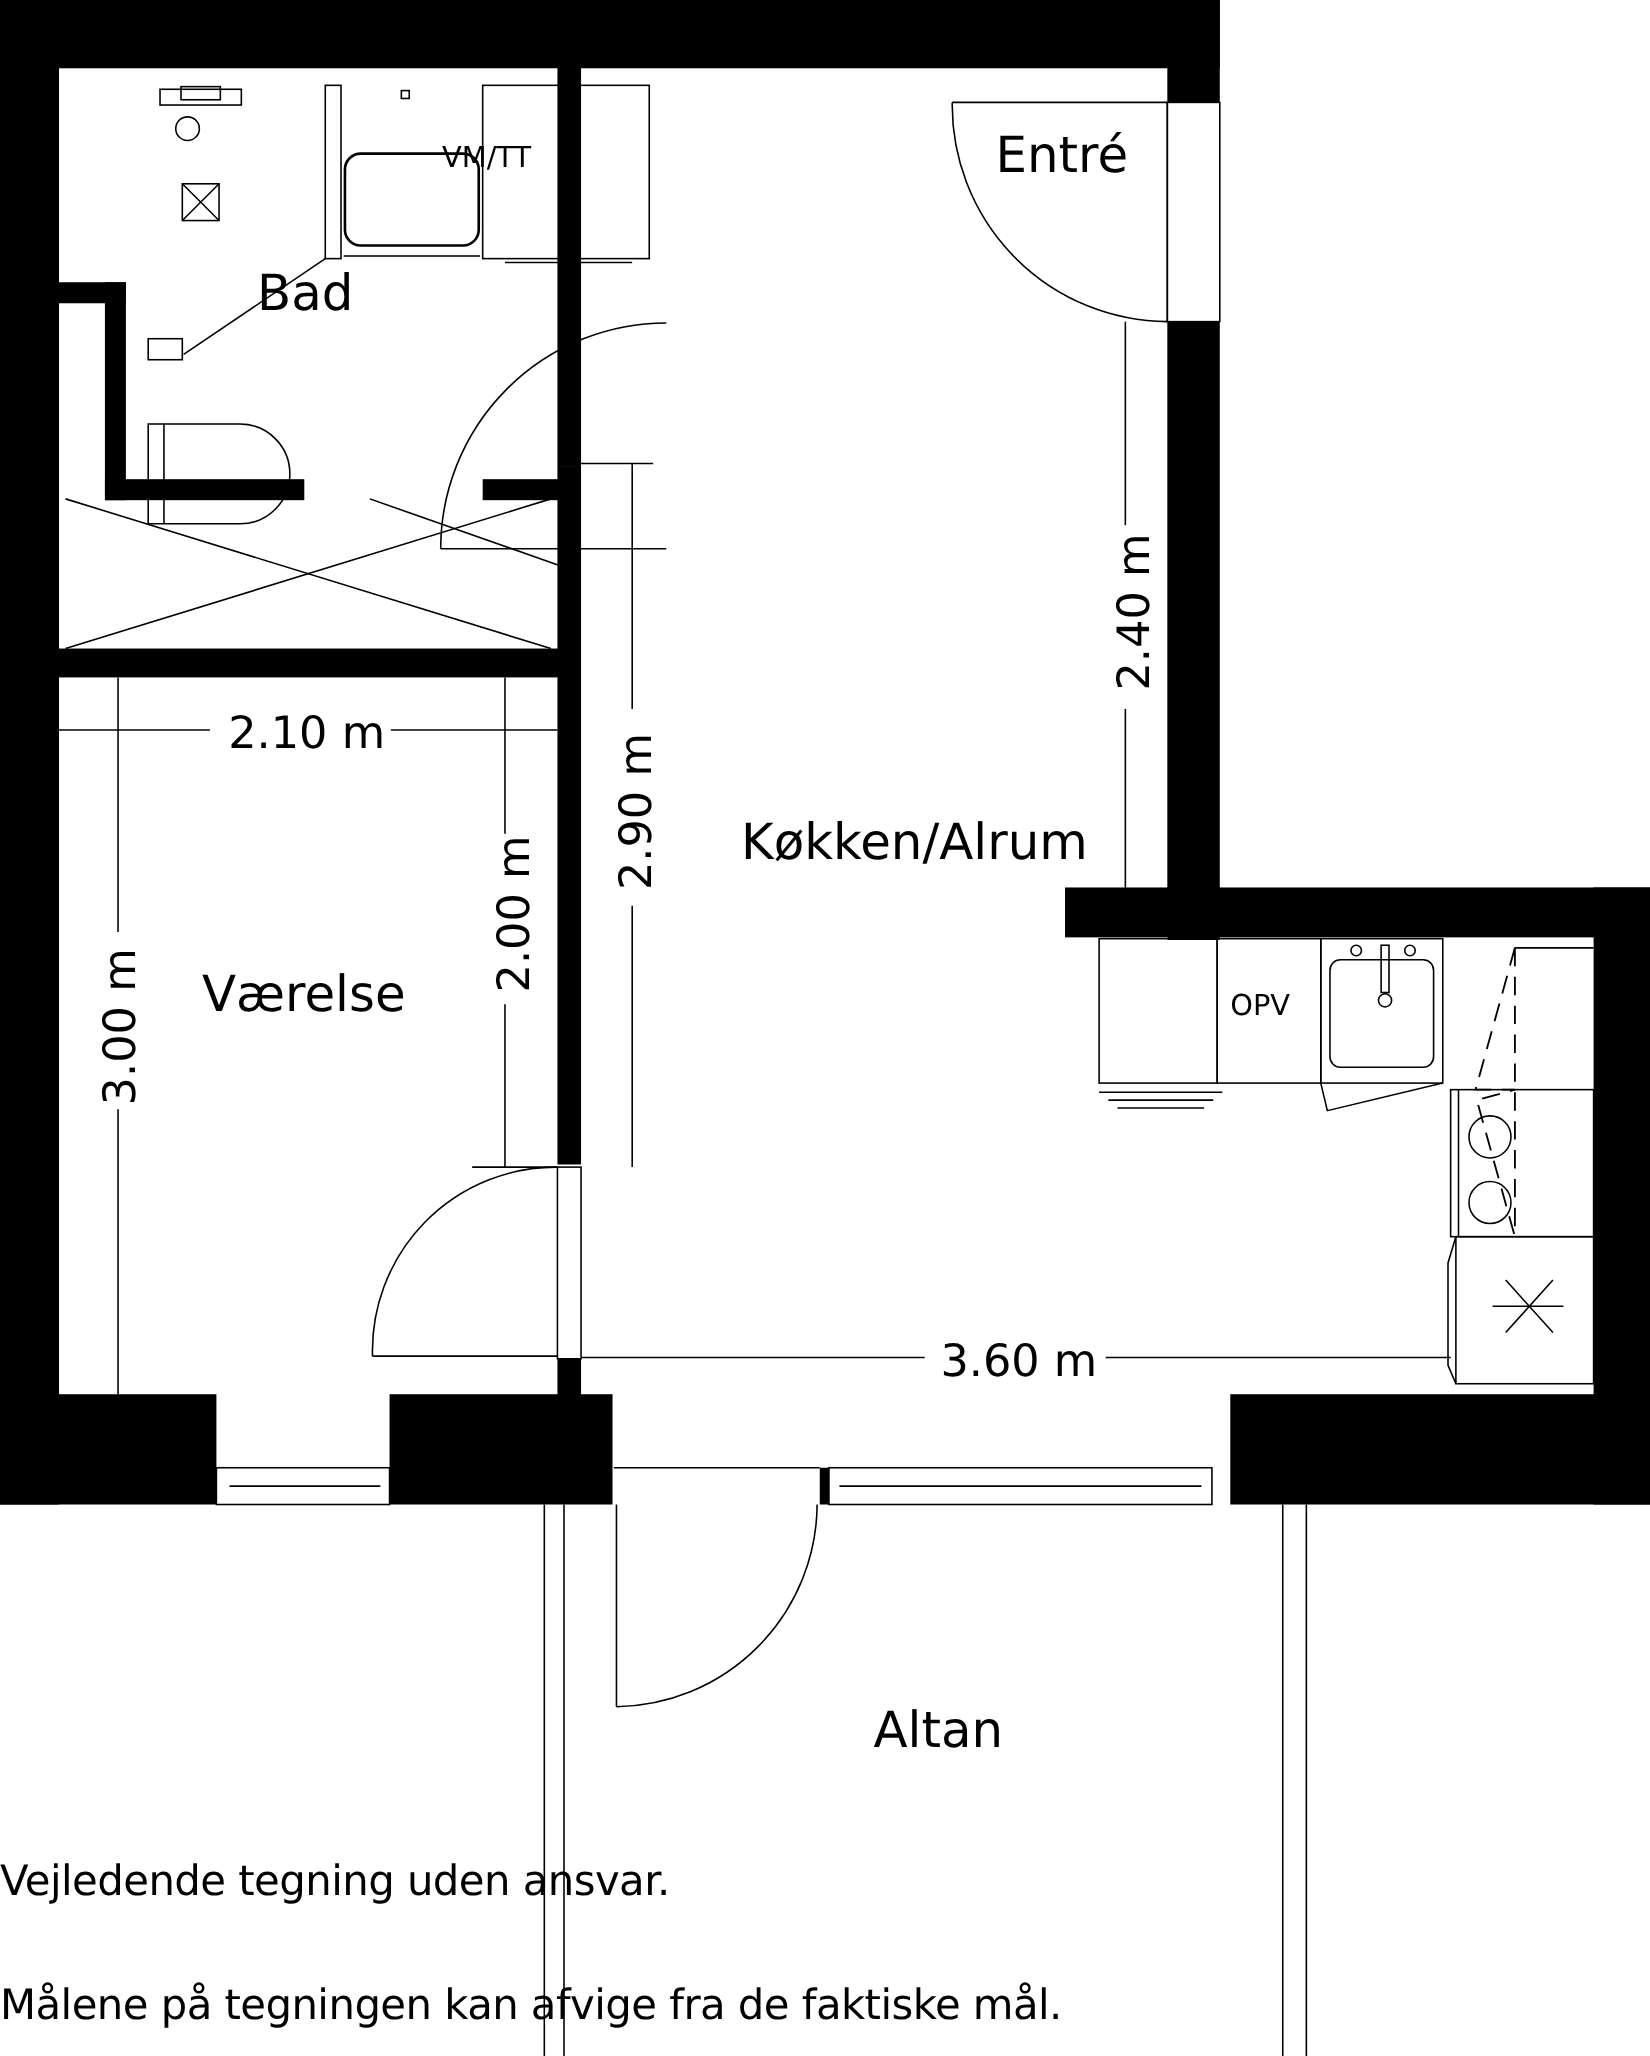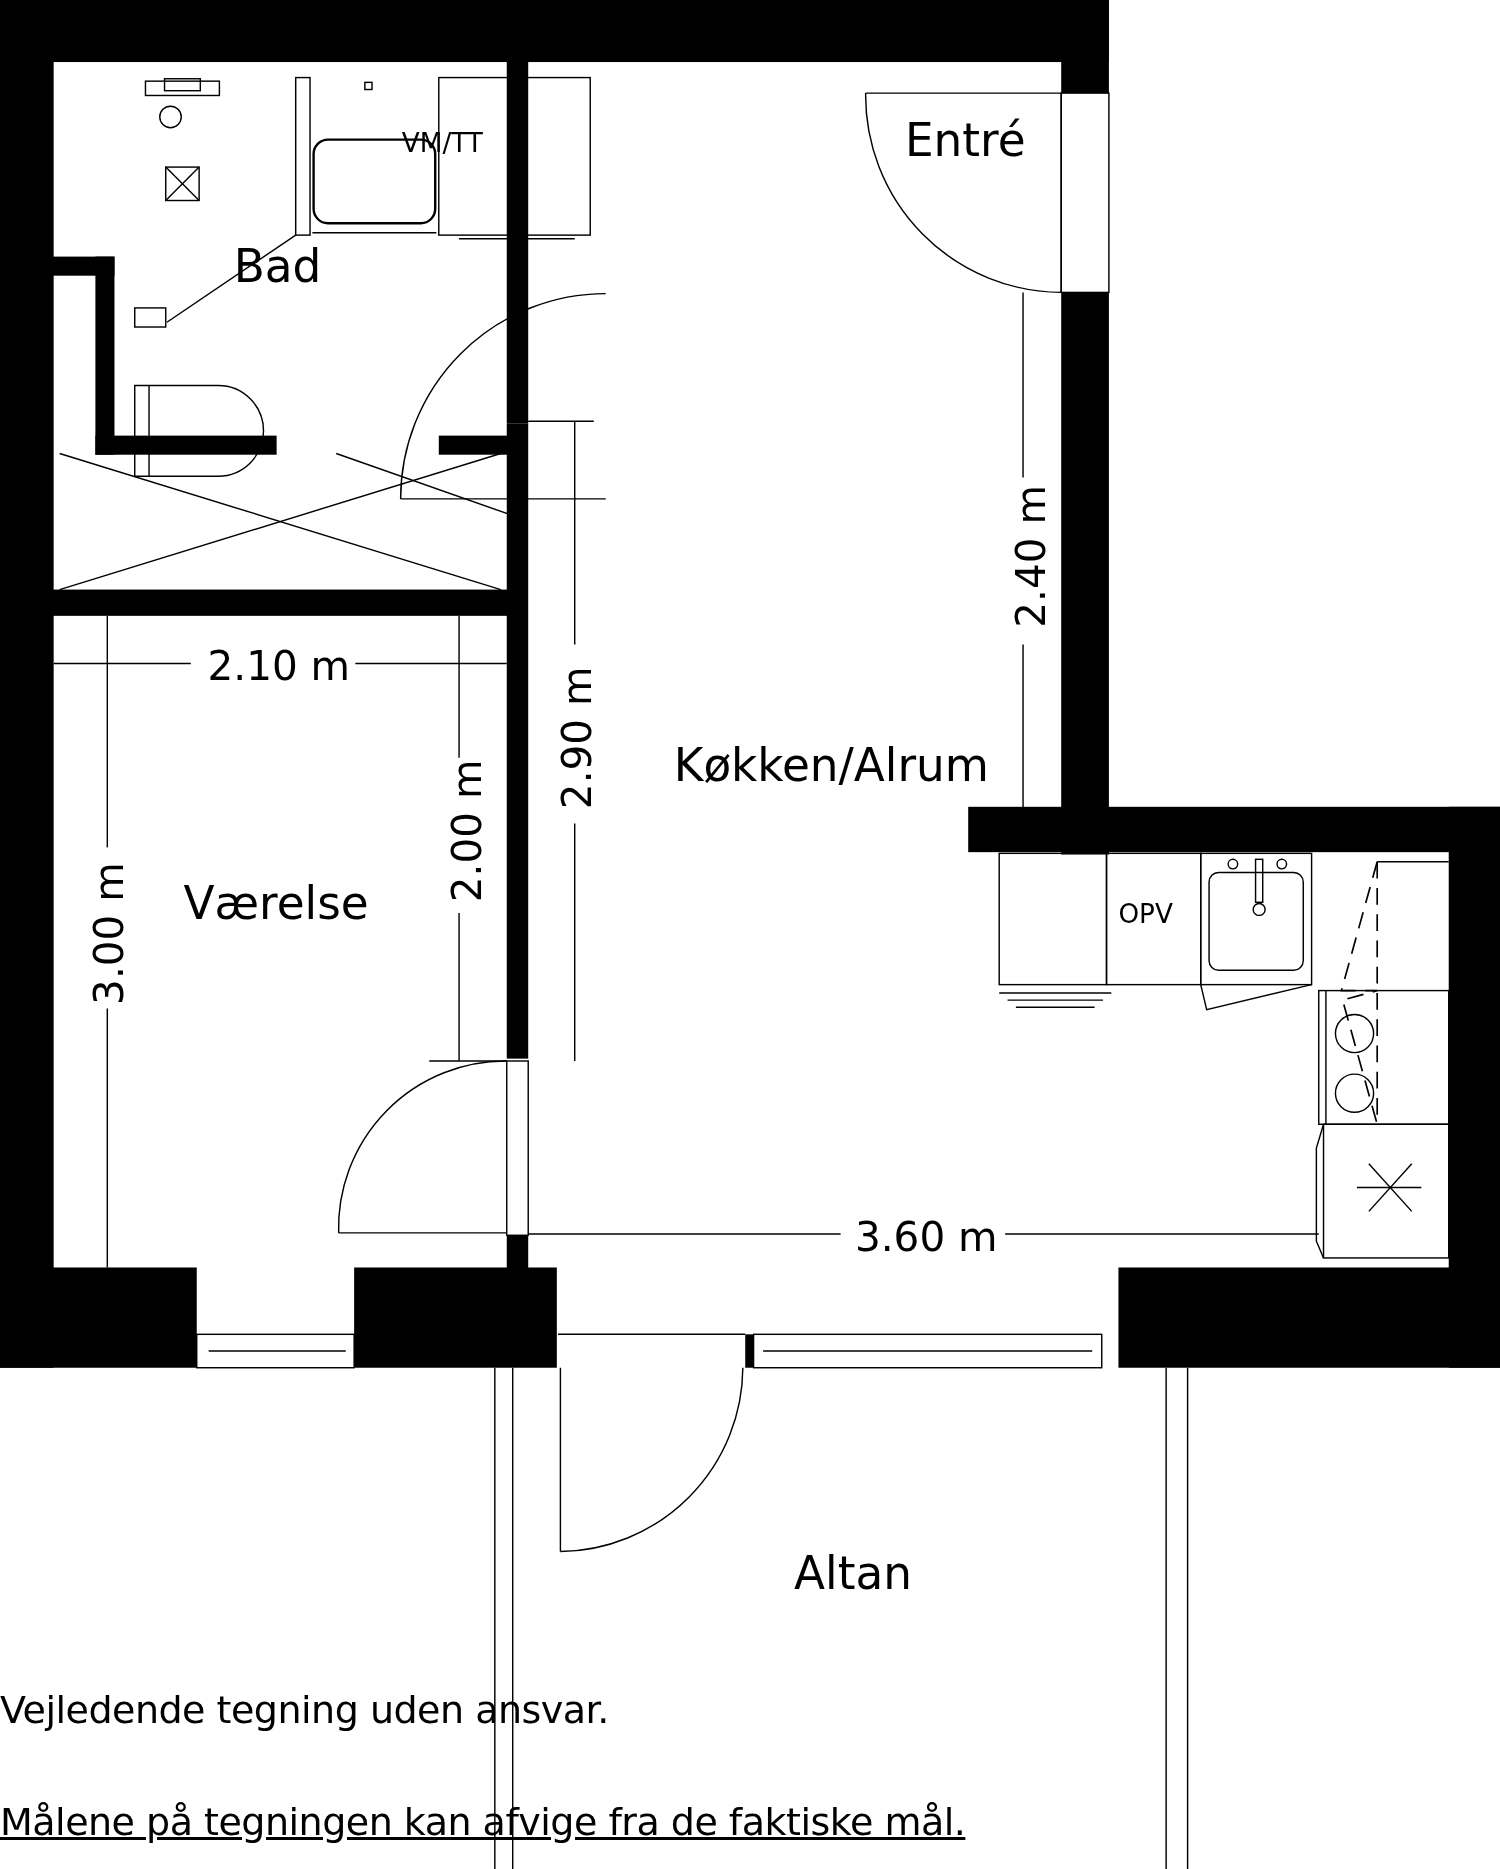--- a/index.html
+++ b/index.html
@@ -163,13 +163,13 @@
 
   <text class="lbl dim" x="174" y="570">2.10 m</text>
   <text class="lbl dim" x="0" y="0" transform="translate(103,842) rotate(-90)">3.00 m</text>
   <text class="lbl dim" x="0" y="0" transform="translate(403,756) rotate(-90)">2.00 m</text>
   <text class="lbl dim" x="0" y="0" transform="translate(496,678) rotate(-90)">2.90 m</text>
   <text class="lbl dim" x="0" y="0" transform="translate(876,526) rotate(-90)">2.40 m</text>
   <text class="lbl dim" x="717" y="1048">3.60 m</text>
 </svg>
 
 <div class="note" style="top:1688px;">Vejledende tegning uden ansvar.</div>
-<div class="note" style="top:1800px;text-decoration:underline;">Målene på tegningen kan afvige fra de faktiske mål.</div>
+<div class="note" style="top:1800px;">Målene på tegningen kan afvige fra de faktiske mål.</div>
 
 </body></html>

